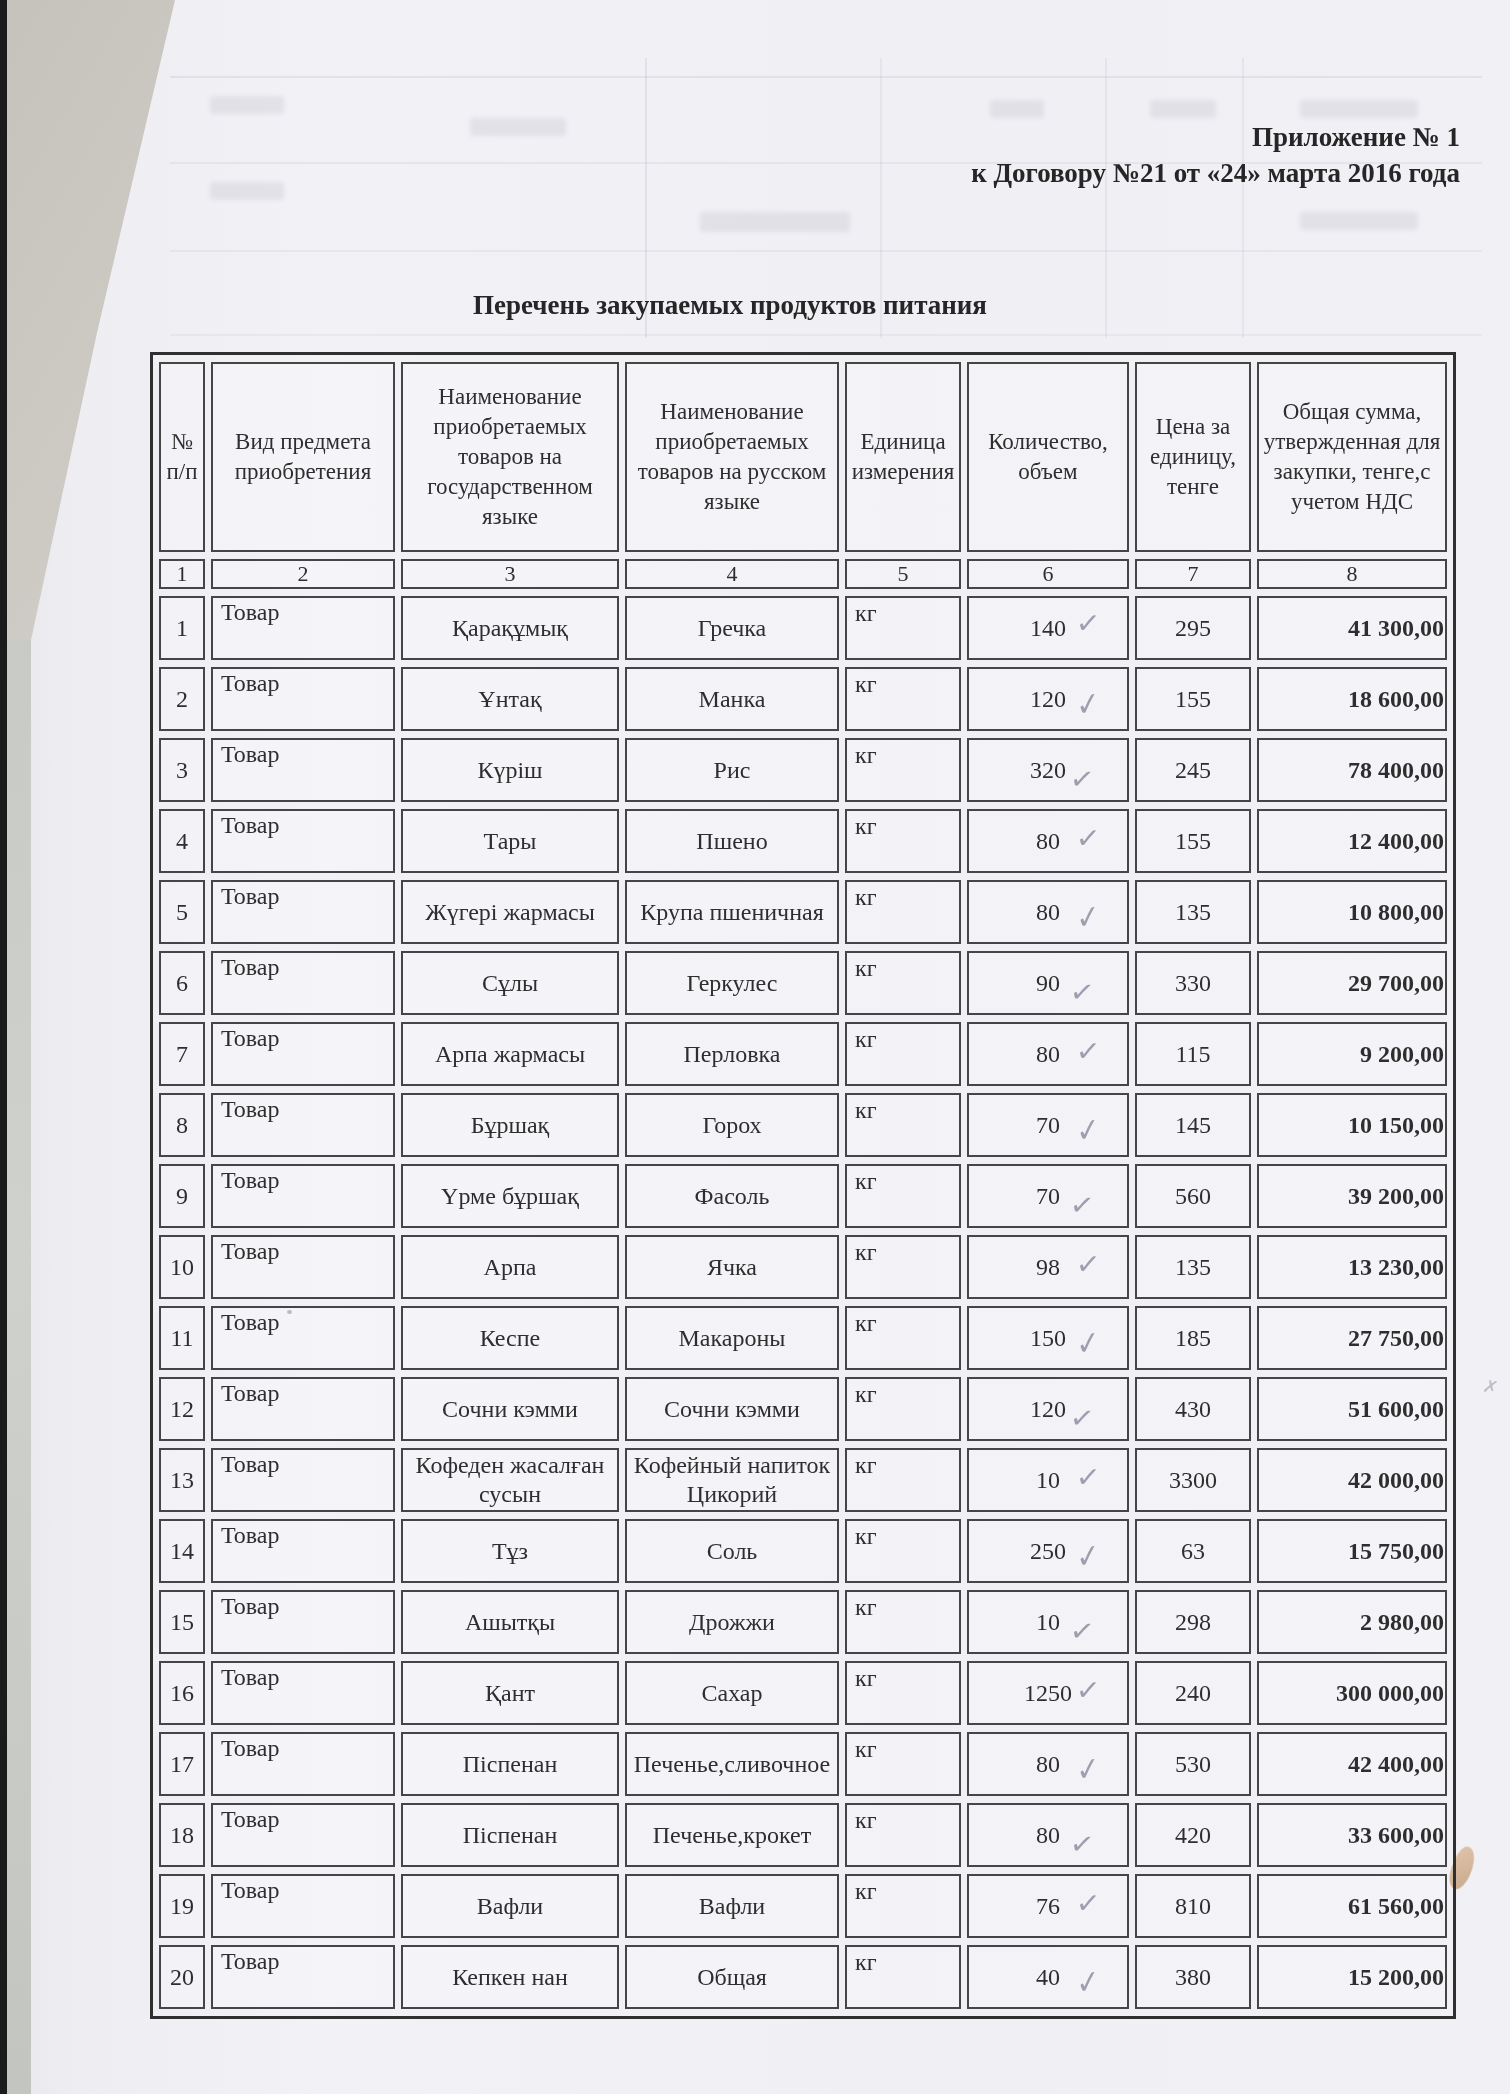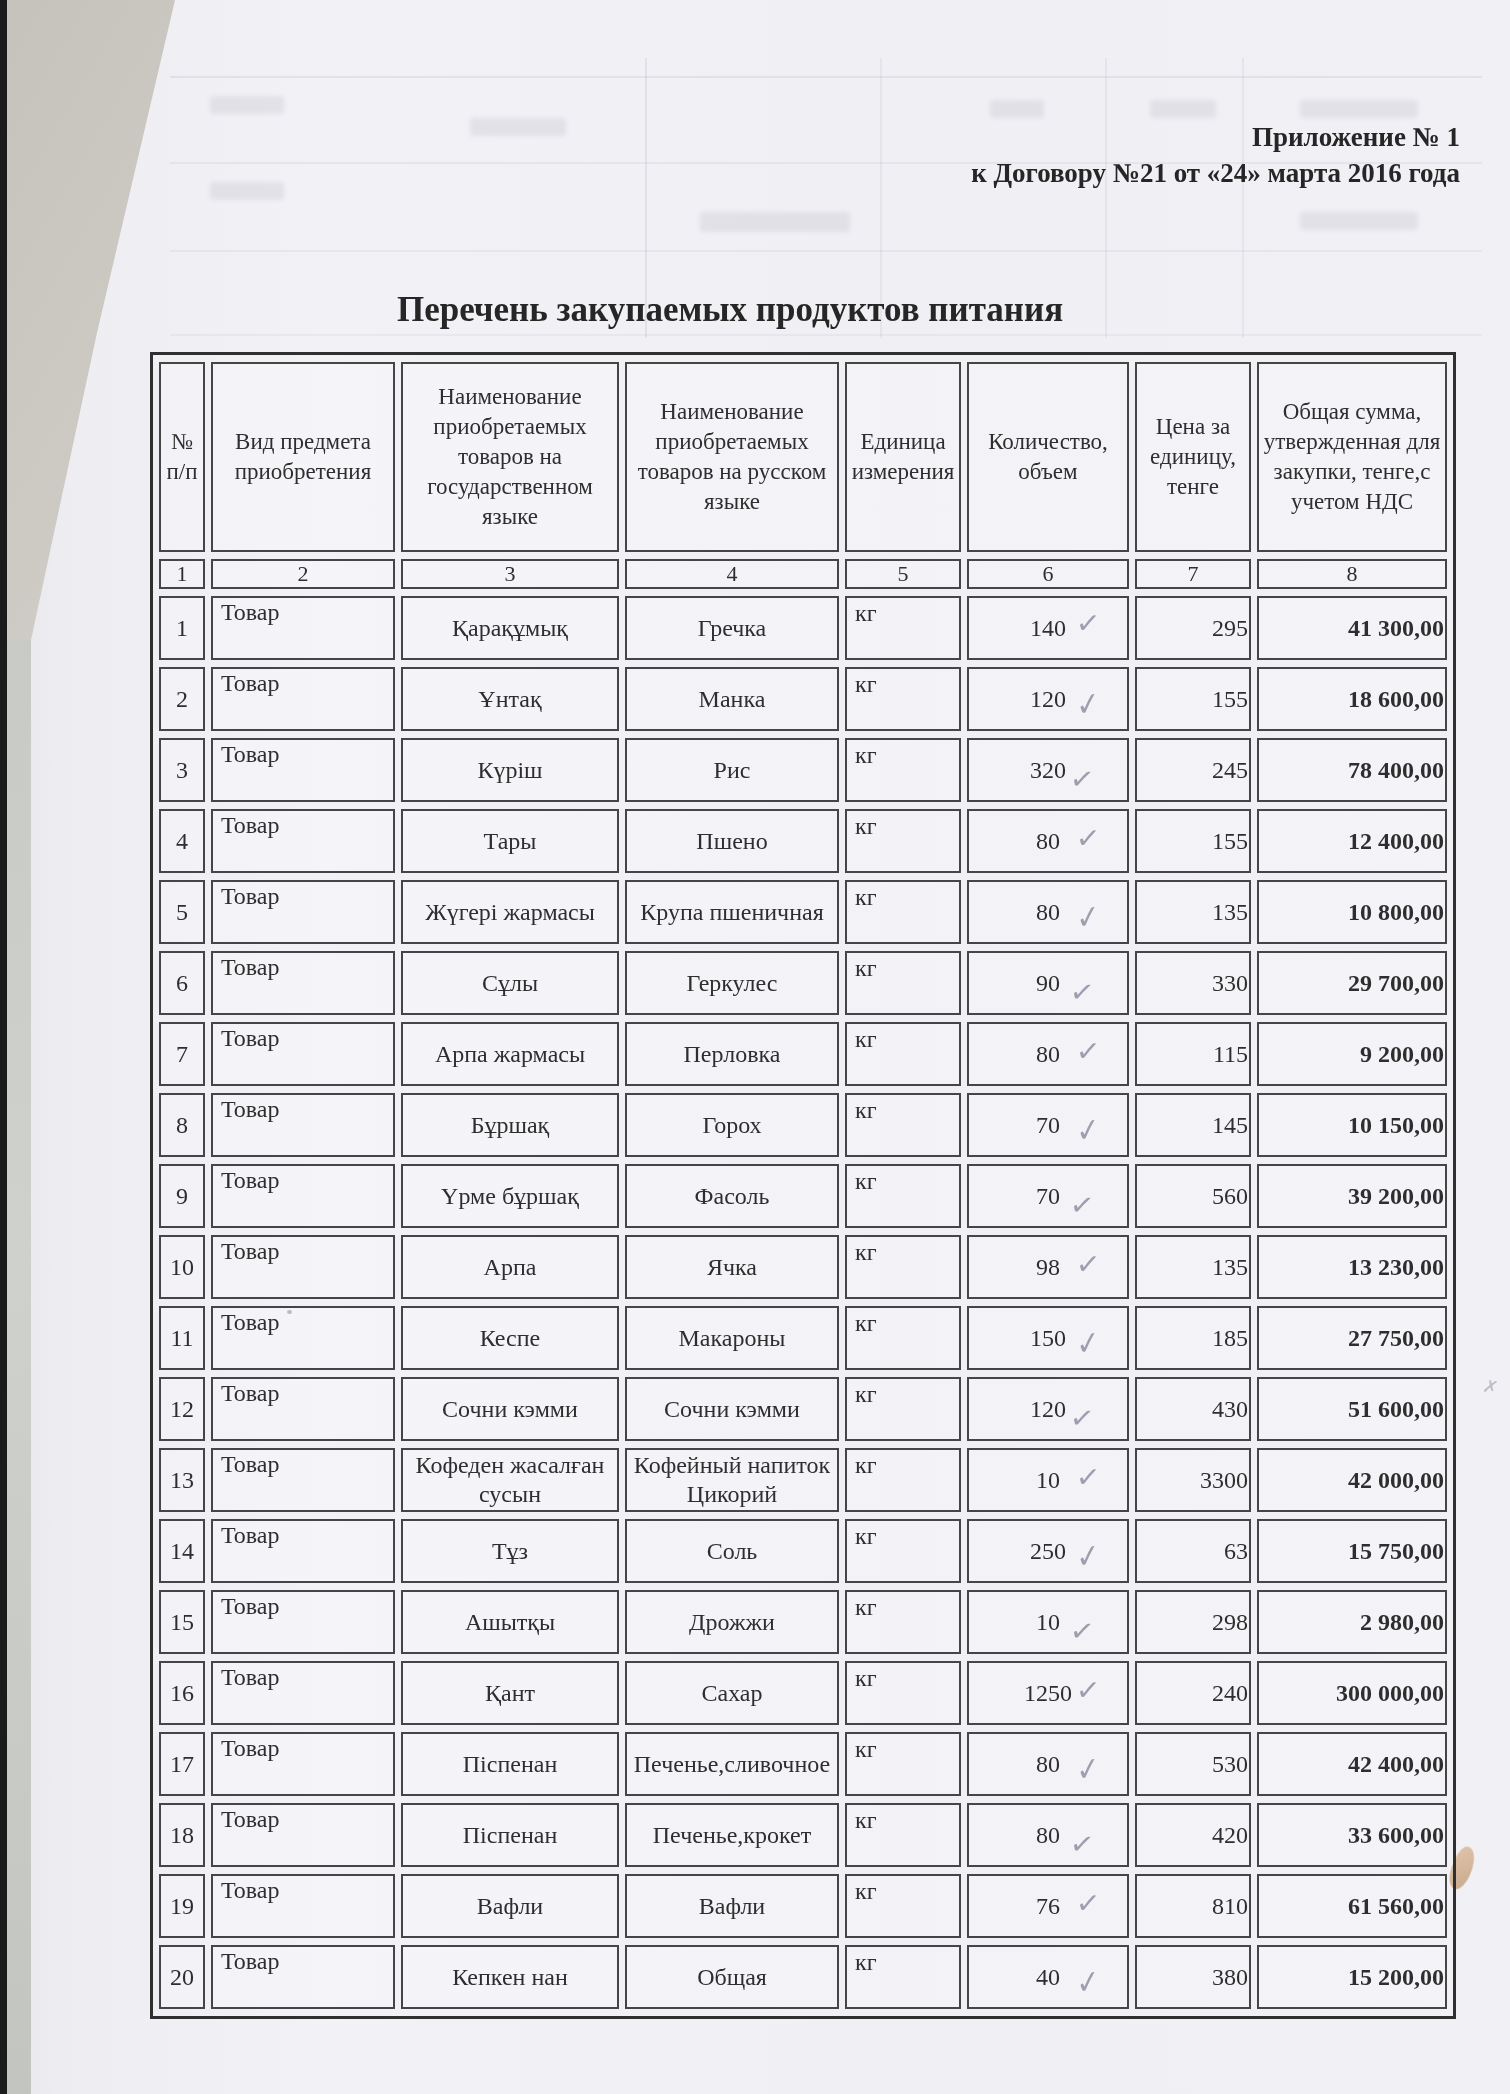--- a/index.html
+++ b/index.html
@@ -31,36 +31,36 @@
     background:rgba(80,80,95,.45);filter:blur(.4px);}
   .pencil-x{position:absolute;left:1483px;top:1376px;font-size:18px;color:rgba(110,110,125,.38);
     transform:rotate(14deg);}
   .curl{position:absolute;left:1452px;top:1846px;width:20px;height:44px;opacity:.7;
     background:linear-gradient(135deg,#d8b28c,#b98f63);border-radius:45% 60% 50% 55%;
     transform:rotate(22deg);filter:blur(.4px);}
   
   .appendix{position:absolute;top:120px;right:50px;text-align:right;
     font-weight:bold;font-size:27px;line-height:1.32;color:#262626;}
   .doc-title{position:absolute;top:290px;left:0;width:1460px;text-align:center;
-    font-weight:bold;font-size:35px;color:#262626;}
+    font-weight:bold;font-size:27px;color:#262626;}
   
   .table-wrap{position:absolute;top:352px;left:150px;width:1300px;
     border:3px solid #2f2f2f;}
   table{border-collapse:separate;border-spacing:6px 7px;width:100%;table-layout:fixed;}
   th,td{border:2px solid #454545;box-sizing:border-box;background:rgba(255,255,255,.22);}
   th{font-weight:normal;font-size:23px;line-height:1.3;text-align:center;vertical-align:middle;
     height:190px;padding:2px 3px;}
   tr.digits td{height:26px;font-size:22px;text-align:center;vertical-align:middle;padding:0;}
   tbody.rows td{height:64px;font-size:24px;}
   .c-num{text-align:center;vertical-align:middle;}
   .c-type{text-align:left;vertical-align:top;padding:1px 8px;}
   .c-kz,.c-ru{text-align:center;vertical-align:middle;line-height:1.2;padding:1px 4px;}
   .c-unit{text-align:left;vertical-align:top;padding:2px 8px;}
   .c-qty{text-align:center;vertical-align:middle;position:relative;}
-  .c-price{text-align:right;vertical-align:middle;margin-top:44px;}
+  .c-price{text-align:center;vertical-align:middle;margin-top:44px;}
   .c-total{text-align:right;vertical-align:middle;font-weight:bold;}
   .check{position:absolute;left:calc(50% + 28px);top:10px;font-size:29px;
     color:#8f91a2;opacity:.85;transform:rotate(4deg);}
   tbody.rows tr:nth-child(3n+2) .check{top:18px;transform:rotate(-6deg) scaleY(1.15);}
   tbody.rows tr:nth-child(3n) .check{top:22px;left:calc(50% + 22px);transform:rotate(8deg);}
   tbody.rows tr:nth-child(1) .check{top:8px;}
 </style>
 </head>
 <body>
 

